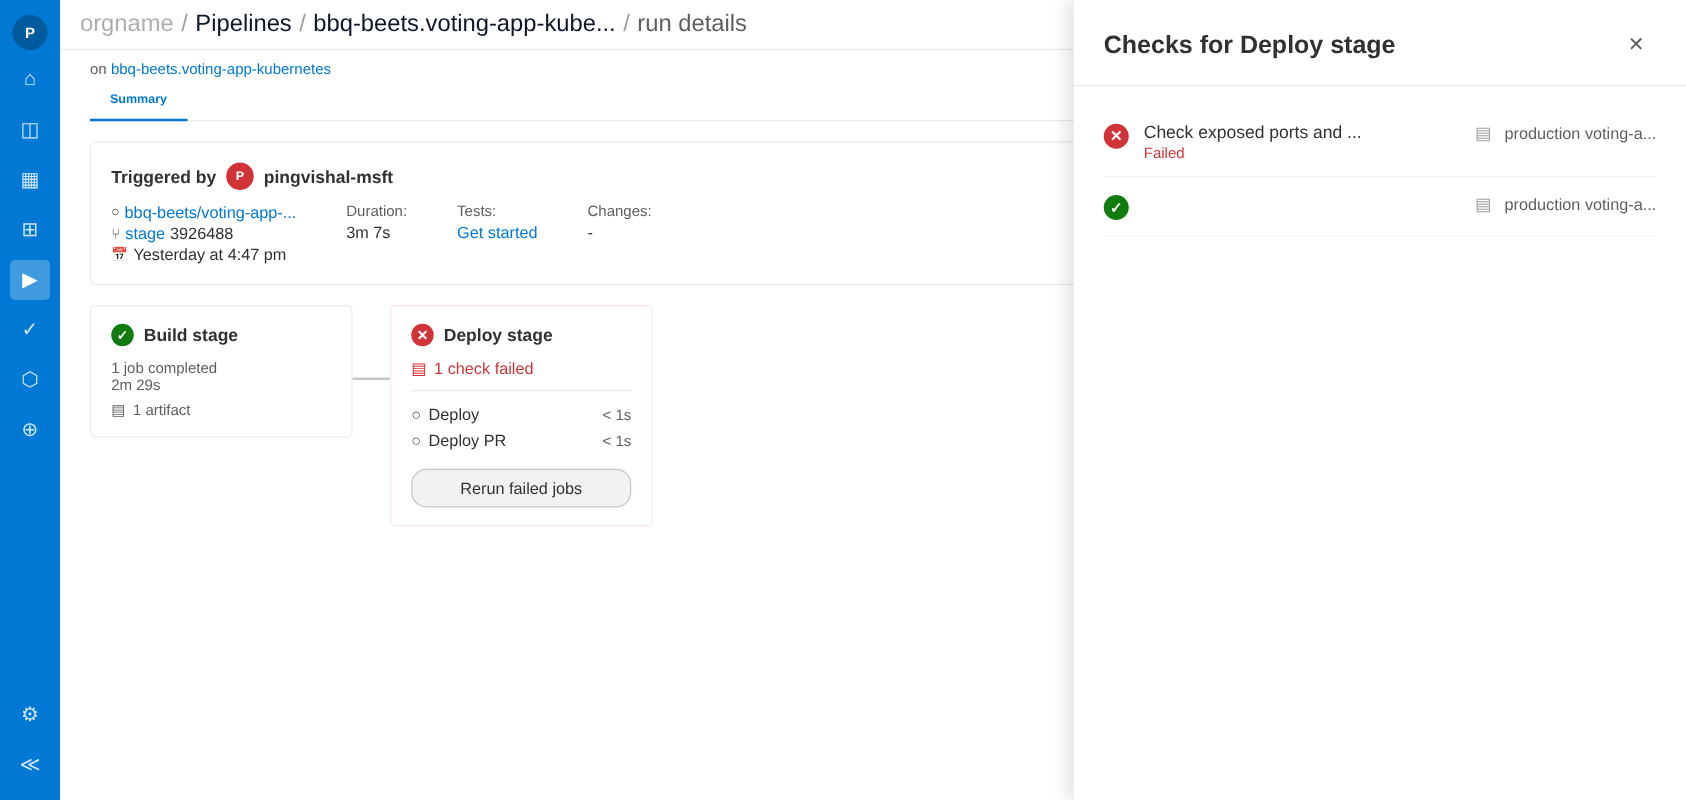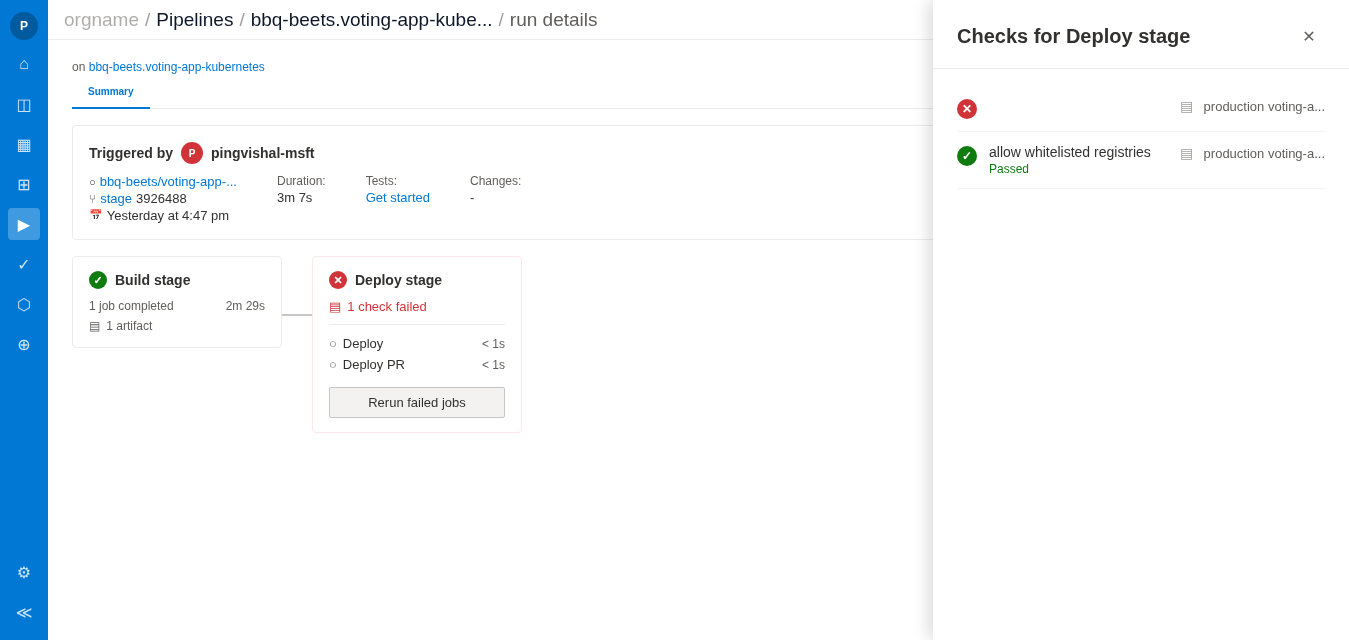--- a/index.html
+++ b/index.html
@@ -65,21 +65,20 @@
     .topbar .breadcrumb-item { color: #605e5c; }
     .topbar .breadcrumb-sep { color: #a19f9d; }
     .topbar .breadcrumb-link { color: #0f172a; cursor: pointer; }
 
     
     .page-body {
       flex: 1;
       overflow-y: auto;
       padding: 0 24px 24px;
       position: relative;
-      margin-top: 12px;
     }
 
     .on-branch {
       font-size: 12px;
       color: #605e5c;
       padding: 8px 0 4px;
     }
     .on-branch a { color: #0078d4; cursor: pointer; }
 
     
@@ -198,20 +197,21 @@
     }
     .stage-status-icon.success { background: #107c10; color: white; }
     .stage-status-icon.failed { background: #d13438; color: white; }
 
     .stage-meta {
       display: flex;
       justify-content: space-between;
       font-size: 12px;
       color: #605e5c;
       margin-bottom: 6px;
+      flex-direction: column;
     }
     .stage-artifact {
       display: flex;
       align-items: center;
       gap: 6px;
       font-size: 12px;
       color: #605e5c;
     }
 
     .check-failed-link {
@@ -244,31 +244,31 @@
     }
     .job-clock-icon { color: #605e5c; font-size: 13px; }
     .job-time { color: #605e5c; font-size: 12px; }
 
     .rerun-btn {
       margin-top: 12px;
       width: 100%;
       padding: 7px 12px;
       background: #f3f2f1;
       border: 1px solid #c8c6c4;
-      border-radius: 2px;
+      border-radius: 12px;
       font-size: 13px;
       color: #323130;
       cursor: pointer;
     }
 
     
     .panel-overlay {
       position: fixed;
       top: 0; right: 0; bottom: 0;
-      width: 416px;
+      width: 490px;
       background: white;
       box-shadow: -4px 0 16px rgba(0,0,0,0.15);
       z-index: 100;
       display: flex;
       flex-direction: column;
       justify-content: center;
     }
     .panel-header {
       display: flex;
       align-items: center;
@@ -483,36 +483,36 @@
     <span class="panel-title">Checks for Deploy stage</span>
     <button class="panel-close">✕</button>
   </div>
   <div class="panel-body">
 
     <div class="check-row">
       <div class="check-left">
         <div class="check-status-icon failed">
           <span>✕</span>
         </div>
+        <div class="check-info">
+          <div class="check-name">Check exposed ports and ...</div>
+          <div class="check-status-text failed">Failed</div>
+        </div>
       </div>
       <div class="check-right">
         <span class="check-right-icon">▤</span>
         <span>production voting-a...</span>
       </div>
     </div>
 
     <div class="check-row">
       <div class="check-left">
         <div class="check-status-icon passed">
           <span>✓</span>
         </div>
-        <div class="check-info">
-          <div class="check-name">allow whitelisted registries</div>
-          <div class="check-status-text passed">Passed</div>
-        </div>
       </div>
       <div class="check-right">
         <span class="check-right-icon">▤</span>
         <span>production voting-a...</span>
       </div>
     </div>
 
   </div>
 </div>
 

